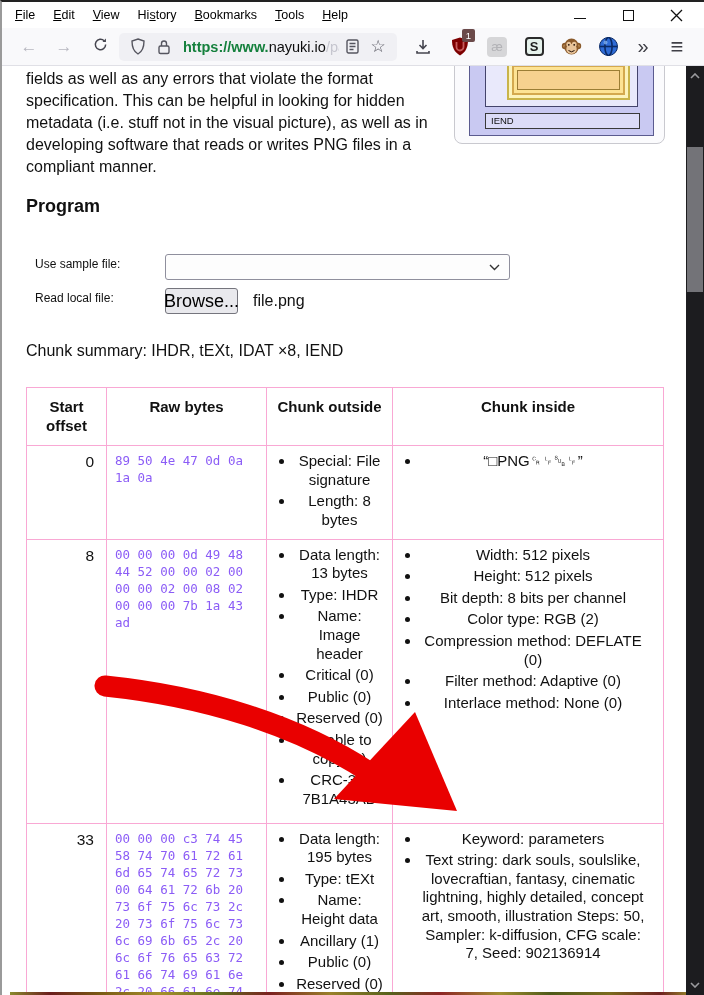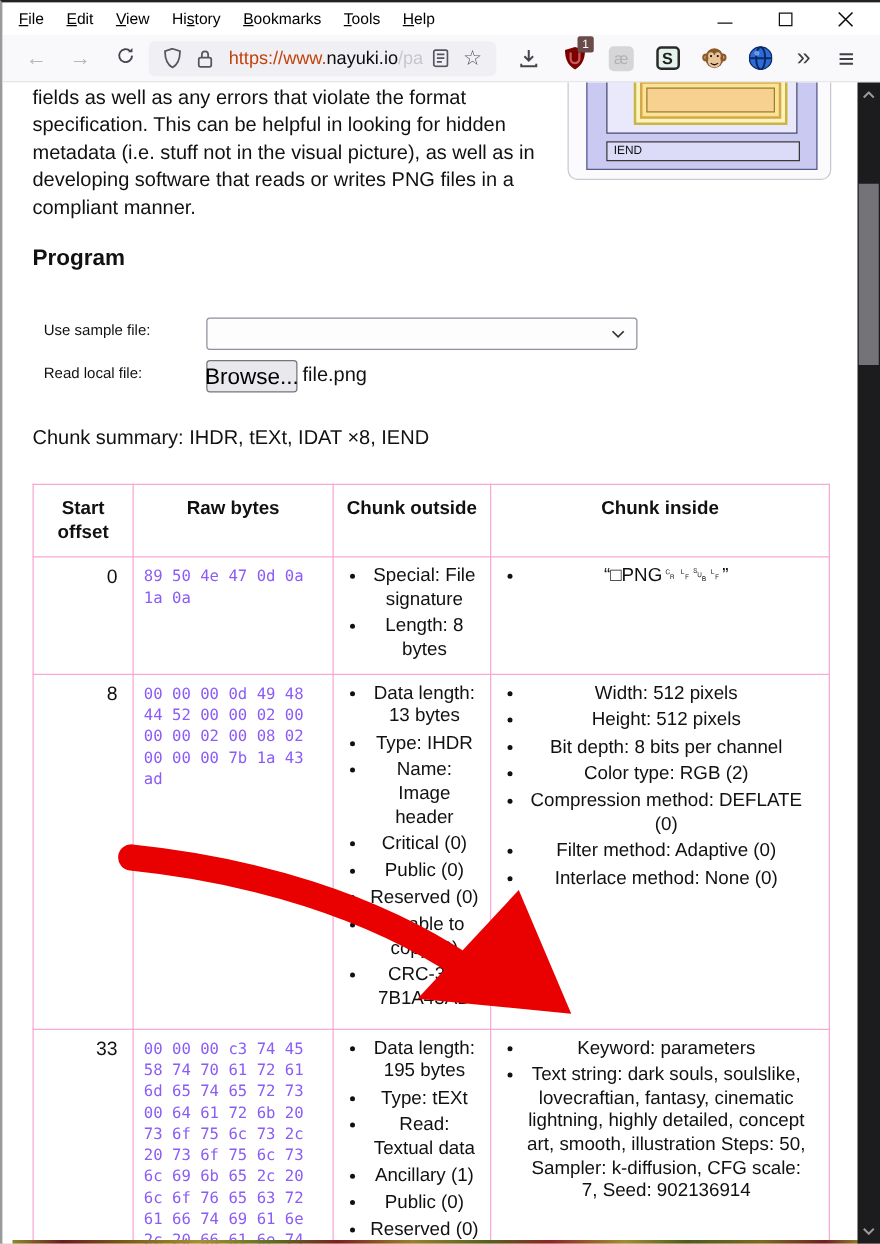--- a/index.html
+++ b/index.html
@@ -21,21 +21,21 @@
   .ico-min{width:12px;height:1px;background:#111;margin-top:6px;}
   .ico-max{width:11px;height:11px;border:1.5px solid #111;}
   
   .navbar{position:absolute;top:26px;left:0;width:100%;height:38px;background:#f9f9fb;
     border-bottom:1px solid #e0e0e6;display:flex;align-items:center;color:#4a4a55;}
   .nav-glyph{font-size:17px;width:30px;text-align:center;color:#45454f;}
   .nav-glyph.disabled{color:#b7b7c0;}
   .urlbar{width:278px;height:28px;margin-left:4px;background:#f0f0f4;border-radius:5px;
     display:flex;align-items:center;padding:0 6px;overflow:hidden;}
   .url-text{font-size:14.5px;white-space:nowrap;margin-left:6px;flex:1;overflow:hidden;}
-  .url-scheme{color:#c2410c;}
+  .url-scheme{color:#15803d;font-weight:bold;}
   .url-domain{color:#0c0c0d;}
   .url-path{color:#c6c6cf;}
   .pill-icon{flex:0 0 auto;display:flex;align-items:center;justify-content:center;width:26px;height:26px;}
   .ext-area{display:flex;align-items:center;margin-left:8px;gap:1px;}
   .ext-slot{position:relative;width:36px;height:30px;display:flex;align-items:center;justify-content:center;}
   .badge{position:absolute;top:-3px;right:3px;min-width:13px;height:13px;background:#6b4a4a;
     color:#fff;font-size:9.5px;line-height:13px;text-align:center;border-radius:2px;padding:0 2px;}
   .ae-box{width:20px;height:20px;background:#d6d6d8;border-radius:4px;color:#b2b2b6;
     font-size:13px;display:flex;align-items:center;justify-content:center;}
   .stylus-box{width:19px;height:19px;background:#e6f2ec;border:2px solid #2b2b2b;border-radius:4px;
@@ -58,21 +58,21 @@
   
   .form-label{position:absolute;left:33px;font-size:12px;}
   .lbl-sample{top:191px;}
   .lbl-local{top:225px;}
   .select-box{position:absolute;left:163px;top:188px;width:345px;height:26px;background:#fdfdfd;
     border:1px solid #8f8f9d;border-radius:3px;}
   .select-chevron{position:absolute;right:9px;top:9px;}
   .browse-btn{position:absolute;left:163px;top:222px;width:73px;height:26px;background:#e9e9ed;
     border:1px solid #75757d;border-radius:3px;font-size:18px;font-family:"Liberation Sans",sans-serif;
     display:flex;align-items:center;justify-content:center;padding:0;}
-  .file-name{position:absolute;left:240px;top:226px;font-size:16px;}
+  .file-name{position:absolute;left:251px;top:226px;font-size:16px;}
   .chunk-summary{position:absolute;left:24px;top:276px;font-size:16px;}
   
   .chunk-table{position:absolute;left:24px;top:321px;width:637px;border-collapse:collapse;table-layout:fixed;
     font-size:15px;line-height:1.24;}
   .chunk-table th,.chunk-table td{border:1px solid #f9a8d4;vertical-align:top;}
   .chunk-table th{font-weight:bold;text-align:center;padding:10px 2px;}
   .chunk-table td{padding:6px 8px;}
   td.c-offset{text-align:right;padding-right:12px;font-size:15.5px;}
   td.c-raw{font-family:"DejaVu Sans Mono",monospace;font-size:12.5px;line-height:17px;color:#8b5cf6;}
   td.c-inside{padding-right:18px;}
@@ -296,21 +296,21 @@
               </ul>
             </td>
           </tr>
           <tr class="row-2">
             <td class="c-offset">33</td>
             <td class="c-raw">00 00 00 c3 74 45 58 74 70 61 72 61 6d 65 74 65 72 73 00 64 61 72 6b 20 73 6f 75 6c 73 2c 20 73 6f 75 6c 73 6c 69 6b 65 2c 20 6c 6f 76 65 63 72 61 66 74 69 61 6e 2c 20 66 61 6e 74 61 73 79 2c 20 63</td>
             <td class="c-outside">
               <ul>
                 <li>Data length: 195 bytes</li>
                 <li>Type: tEXt</li>
-                <li>Read: Textual data</li>
+                <li>Name: Height data</li>
                 <li>Ancillary (1)</li>
                 <li>Public (0)</li>
                 <li>Reserved (0)</li>
               </ul>
             </td>
             <td class="c-inside">
               <ul>
                 <li>Keyword: parameters</li>
                 <li>Text string: dark souls, soulslike, lovecraftian, fantasy, cinematic lightning, highly detailed, concept art, smooth, illustration Steps: 50, Sampler: k-diffusion, CFG scale: 7, Seed: 902136914</li>
               </ul>

